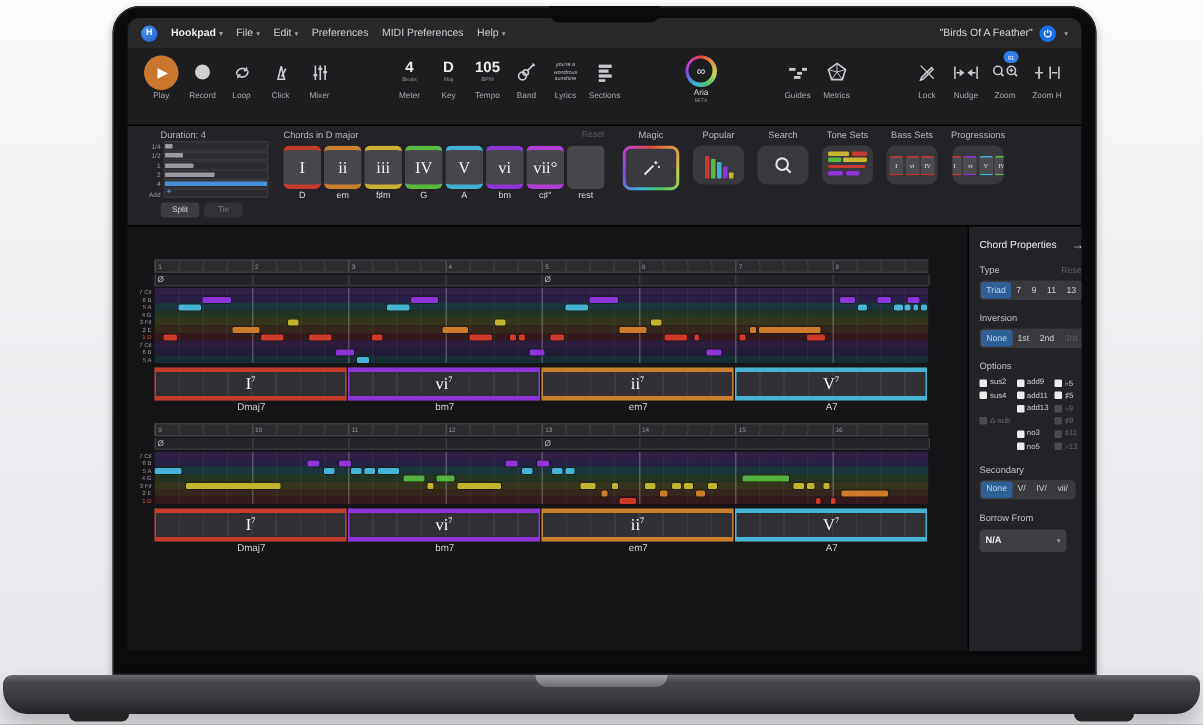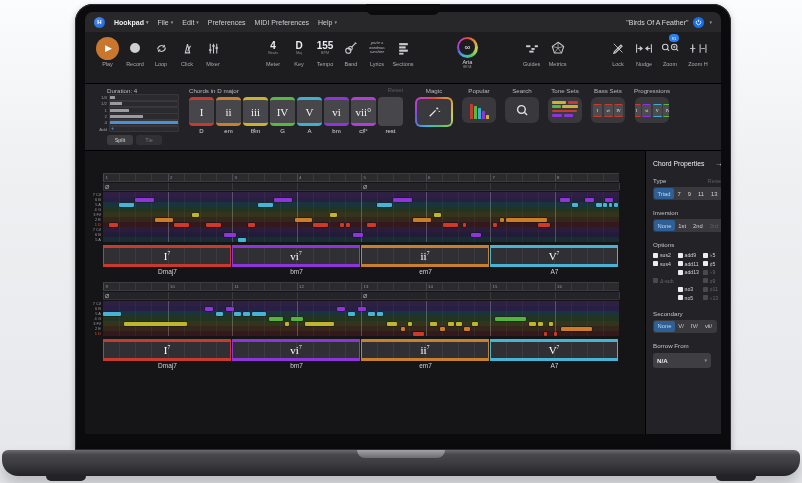--- a/index.html
+++ b/index.html
@@ -233,21 +233,21 @@
               <div class="stack">
                 <span class="v">D</span>
                 <span class="u">Maj</span>
               </div>
             </div>
           <div class="tb-label">Key</div>
         </div>
         <div class="tb-item">
           <div class="tb-ico">
               <div class="stack">
-                <span class="v">155</span>
+                <span class="v">105</span>
                 <span class="u">BPM</span>
               </div>
             </div>
           <div class="tb-label">Tempo</div>
         </div>
         <div class="tb-item">
           <div class="tb-ico">
             <svg class="ic" width="14" height="14" viewBox="0 0 13 13">
               <circle cx="4" cy="9" r="2.4"></circle>
                 <circle cx="6" cy="6.8" r="1.7"></circle>

